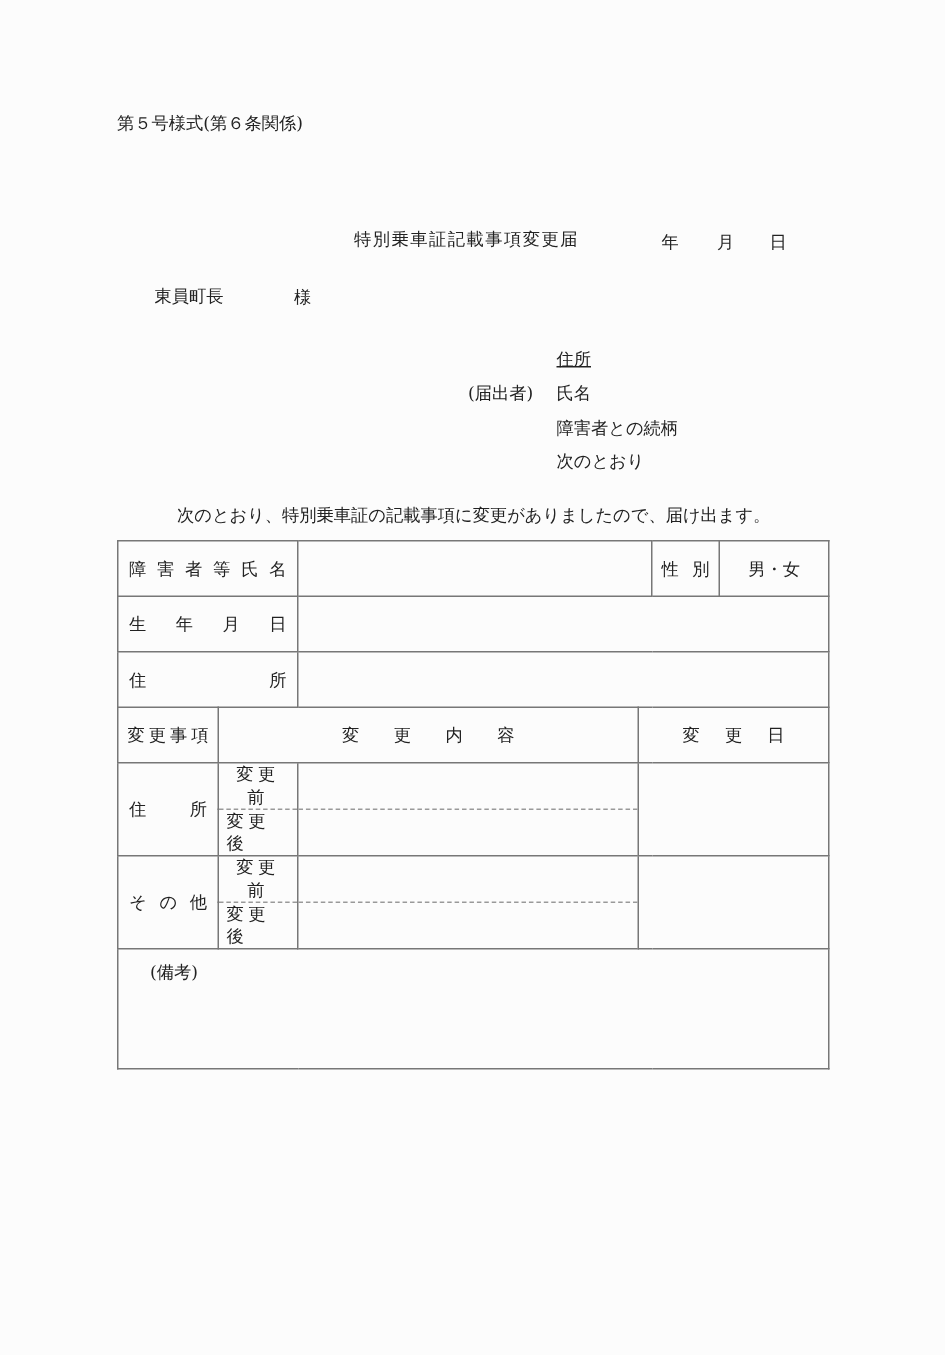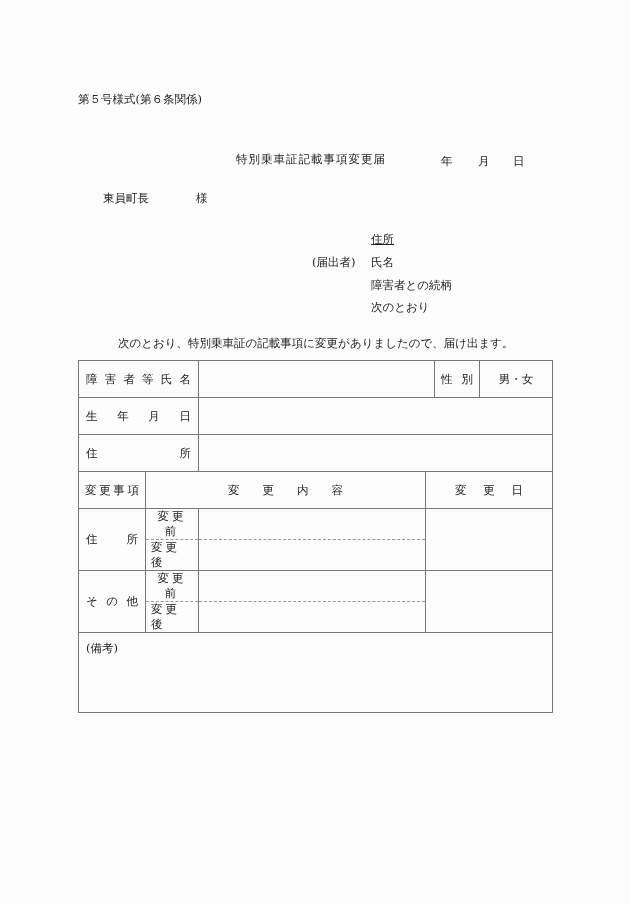--- a/index.html
+++ b/index.html
@@ -17,21 +17,21 @@
     border:1px solid #777; padding:0 7px; font-size:11.5px; vertical-align:middle;
   }
   td.dash-bottom { border-bottom:1px dashed #999 !important;text-align:center; }
   td.no-top { border-top:none !important; }
   .lbl { display:flex; justify-content:space-between; }
   .center { text-align:center; }
 </style>
 </head>
 <body>
 
-<div class="abs" style="left:78px;top:94px;">第５号様式(第６条関係)</div>
+<div class="abs" style="left:78px;top:77px;">第５号様式(第６条関係)</div>
 <div class="abs" style="left:236px;top:122px;letter-spacing:1px;margin-top:32px;">特別乗車証記載事項変更届</div>
 
 <div class="abs" style="left:441px;top:156px;">年</div>
 <div class="abs" style="left:478px;top:156px;">月</div>
 <div class="abs" style="left:513px;top:156px;">日</div>
 
 <div class="abs" style="left:103px;top:193px;font-family:Liberation Mono, monospace;">東員町長</div>
 <div class="abs" style="left:196px;top:193px;">様</div>
 
 <div class="abs" style="left:312px;top:257px;">(届出者)</div>
@@ -142,18 +142,18 @@
     </td>
     <td class="dash-bottom" style="letter-spacing:3px;padding:0 5px;">変更前</td>
     <td class="dash-bottom"></td>
     <td rowspan="2" colspan="3"></td>
   </tr>
   <tr style="height:25px">
     <td class="no-top" style="letter-spacing:3px;padding:0 5px;">変更後</td>
     <td class="no-top"></td>
   </tr>
   <tr style="height:80px">
-    <td colspan="6" style="vertical-align:top;padding:8px 7px;">
+    <td colspan="6" style="vertical-align:top;padding:8px 21px;">
       <span>(備考)</span>
     </td>
   </tr>
 </tbody>
   </table>
 
 </body></html>

